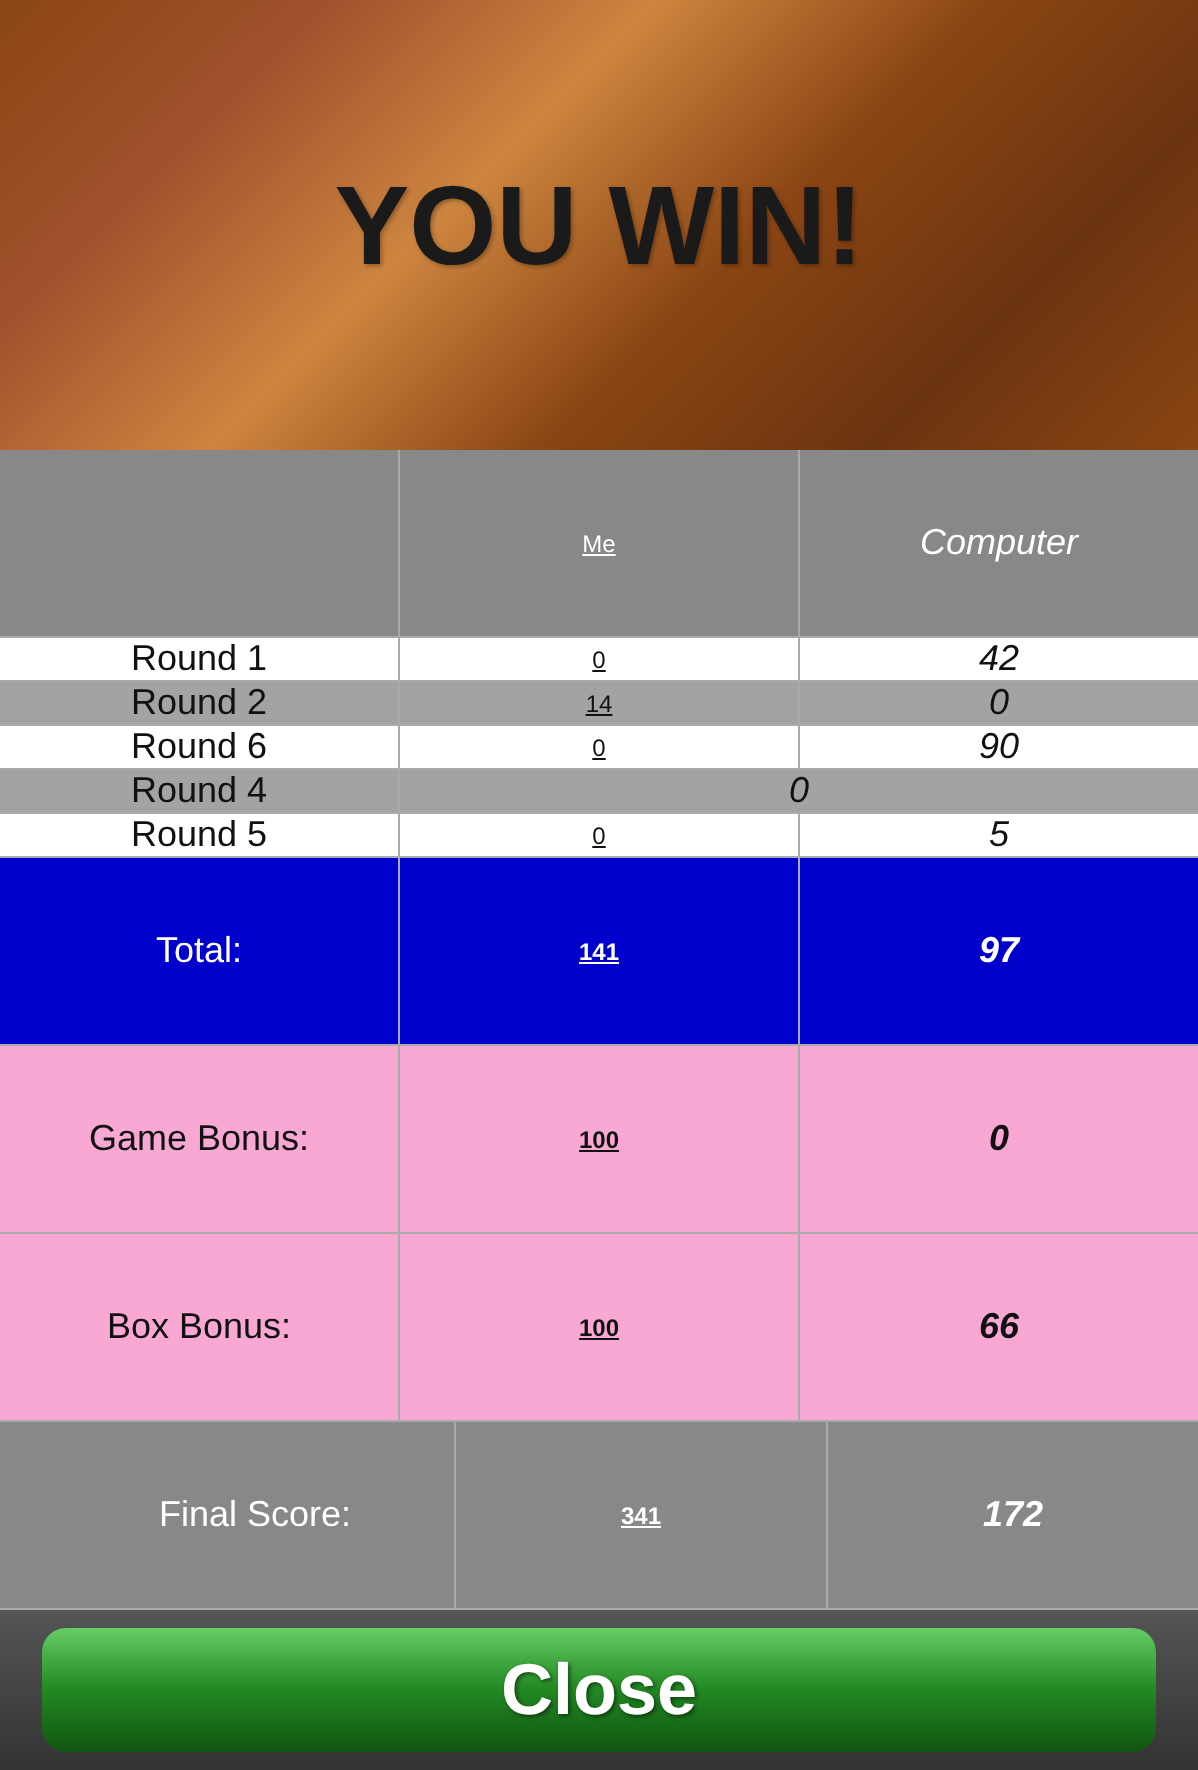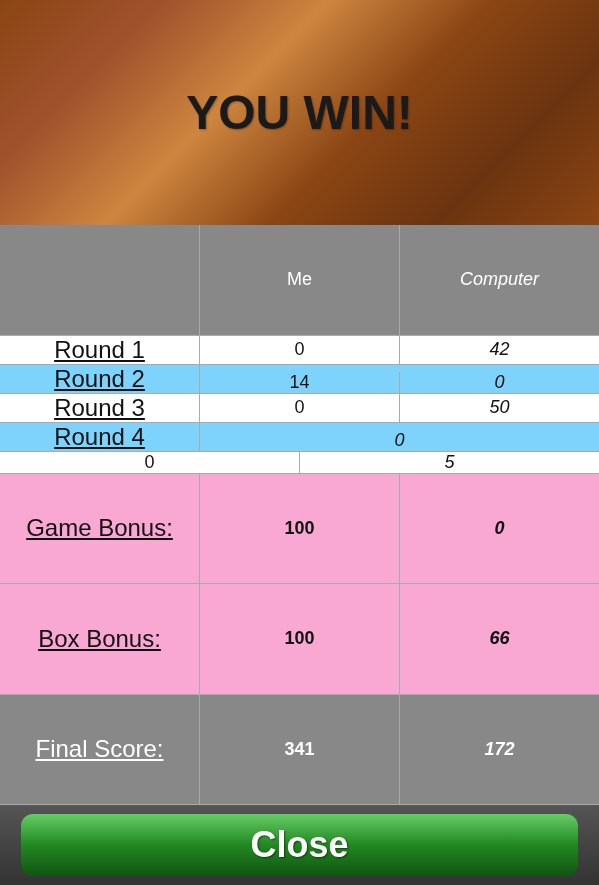--- a/index.html
+++ b/index.html
@@ -16,21 +16,21 @@
     #header {
       width: 100%;
       height: 225px;
       background: linear-gradient(135deg, #8B4513 0%, #A0522D 20%, #CD853F 40%, #8B4513 60%, #6B3410 80%, #8B4513 100%);
       display: flex;
       align-items: center;
       justify-content: center;
     }
 
     #win-title {
-      font-size: 48px;
+      font-size: 56px;
       font-weight: bold;
       color: #1a1a1a;
       text-shadow: 1px 1px 2px rgba(0,0,0,0.3);
     }
 
     #score-table {
       width: 100%;
       flex: 1;
       display: flex;
       flex-direction: column;
@@ -42,33 +42,33 @@
       flex: 1;
       border-bottom: 1px solid #aaa;
     }
 
     .col-label {
       width: 200px;
       min-width: 200px;
       display: flex;
       align-items: center;
       justify-content: center;
-      font-size: 24px;
+      font-size: 18px;
       font-weight: 500;
       border-right: 1px solid #aaa;
+    }
+
+    .col-me {
+      flex: 1;
+      display: flex;
+      align-items: center;
+      justify-content: center;
+      font-size: 12px;
+      border-right: 1px solid #aaa;
       text-decoration: underline;
-    }
-
-    .col-me {
-      flex: 1;
-      display: flex;
-      align-items: center;
-      justify-content: center;
-      font-size: 18px;
-      border-right: 1px solid #aaa;
     }
 
     .col-computer {
       flex: 1;
       display: flex;
       align-items: center;
       justify-content: center;
       font-size: 18px;
       font-style: italic;
     }
@@ -79,23 +79,22 @@
       font-size: 18px;
       font-weight: 500;
     }
 
     .row-white {
       background-color: #ffffff;
       color: #111;
     }
 
     .row-cyan {
-      background-color: #7dd3fc;
+      background-color: #a3a3a3;
       color: #111;
-      align-items: flex-end;
     }
 
     .row-total {
       background-color: #0000cc;
       color: white;
       font-weight: bold;
       font-size: 20px;
     }
 
     .row-bonus {
@@ -103,20 +102,21 @@
       color: #111;
       font-weight: 600;
       justify-content: space-between;
     }
 
     .row-final {
       background-color: #888888;
       color: white;
       font-weight: bold;
       font-size: 18px;
+      padding-left: 28px;
     }
 
     #close-btn-container {
       width: 100%;
       height: 80px;
       background: linear-gradient(to bottom, #555, #333);
       display: flex;
       align-items: center;
       justify-content: center;
       padding: 8px 21px;
@@ -158,34 +158,40 @@
       <div class="col-label">Round 1</div>
       <div class="col-me">0</div>
       <div class="col-computer">42</div>
     </div>
       <div class="table-row row-cyan">
       <div class="col-label">Round 2</div>
       <div class="col-me">14</div>
       <div class="col-computer">0</div>
     </div>
       <div class="table-row row-white">
-      <div class="col-label">Round 3</div>
+      <div class="col-label">Round 6</div>
       <div class="col-me">0</div>
-      <div class="col-computer">50</div>
+      <div class="col-computer">90</div>
     </div>
       <div class="table-row row-cyan">
       <div class="col-label">Round 4</div>
       <div class="col-computer">0</div>
     </div>
       <div class="table-row row-white">
+      <div class="col-label">Round 5</div>
       <div class="col-me">0</div>
       <div class="col-computer">5</div>
     </div>
     </div>
 
+  <div class="table-row row-total">
+    <div class="col-label">Total:</div>
+    <div class="col-me">141</div>
+    <div class="col-computer">97</div>
+  </div>
 
   <div class="table-row row-bonus">
     <div class="col-label">Game Bonus:</div>
     <div class="col-me">100</div>
     <div class="col-computer">0</div>
   </div>
 
   <div class="table-row row-bonus">
     <div class="col-label">Box Bonus:</div>
     <div class="col-me">100</div>

